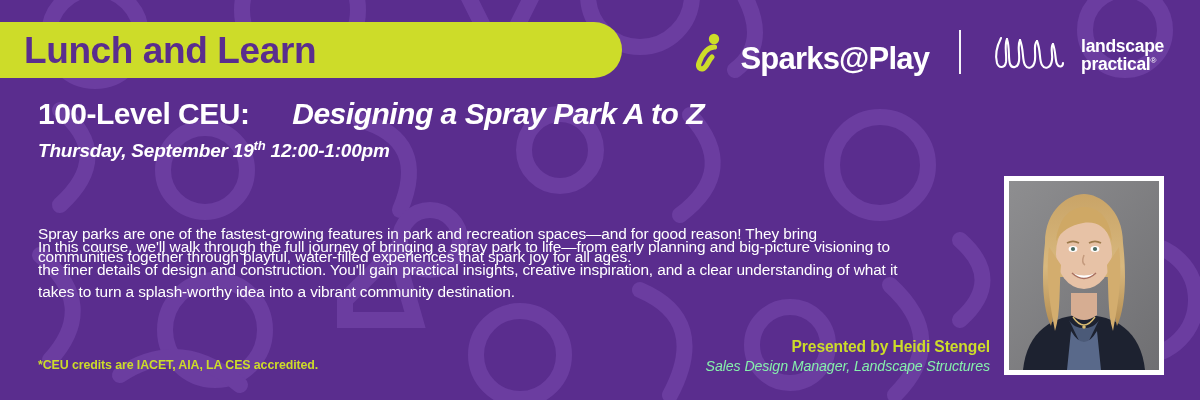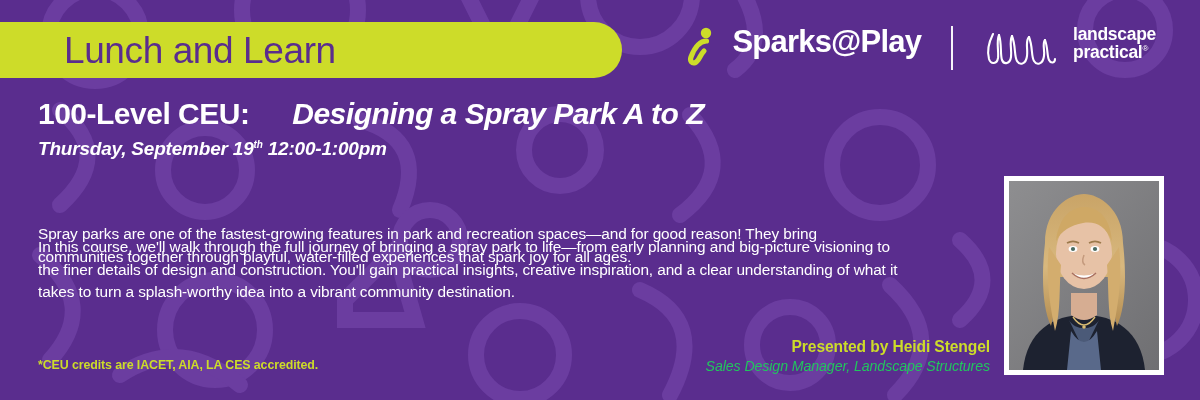--- a/index.html
+++ b/index.html
@@ -29,34 +29,34 @@
   .tag {
     position:absolute;
     left:0; top:22px;
     width:622px; height:56px;
     background:#cddc29;
     border-radius:0 30px 30px 0;
     display:flex;
     align-items:center;
   }
   .tag-text {
-    margin-left:64px;
+    margin-left:24px;
     color:#5a2d8e;
     font-size:37px;
-    font-weight:normal;
+    font-weight:bold;
     letter-spacing:-0.4px;
     line-height:1;
   }
   
   .logo {
     position:absolute;
-    right:44px; top:26px;
+    right:36px; top:26px;
     height:48px;
     display:flex;
-    align-items:flex-start;
+    align-items:flex-end;
     gap:14px;
   }
   .logo-mark { width:30px; height:42px; display:block; }
   .logo-word {
     color:#ffffff;
     font-size:31px;
     font-weight:bold;
     letter-spacing:-0.8px;
     line-height:1;
     margin-left:2px;
@@ -92,21 +92,21 @@
   .subtitle {
     position:absolute;
     left:38px; top:138px;
     color:#ffffff;
     font-size:19px;
     font-weight:bold;
     font-style:italic;
     letter-spacing:-0.2px;
     white-space:nowrap;
   }
-  .subtitle sup { font-size:10px; vertical-align:super;text-align:center; }
+  .subtitle sup { font-size:13px; vertical-align:super;text-align:center; }
   
   .para {
     position:absolute;
     left:38px;
     width:860px;
     color:#ffffff;
     font-size:15.4px;
     line-height:1.47;
     letter-spacing:-0.1px;
   }
@@ -130,21 +130,21 @@
     white-space:nowrap;
   }
   .presenter-name {
     color:#cddc29;
     font-size:15.6px;
     font-weight:bold;
     letter-spacing:-0.1px;
     line-height:1.35;
   }
   .presenter-role {
-    color:#22c55e;
+    color:#86efac;
     font-size:14.2px;
     font-style:italic;
     letter-spacing:-0.1px;
     line-height:1.35;
   }
   
   .photo-frame {
     position:absolute;
     left:1004px; top:176px;
     width:160px; height:199px;

